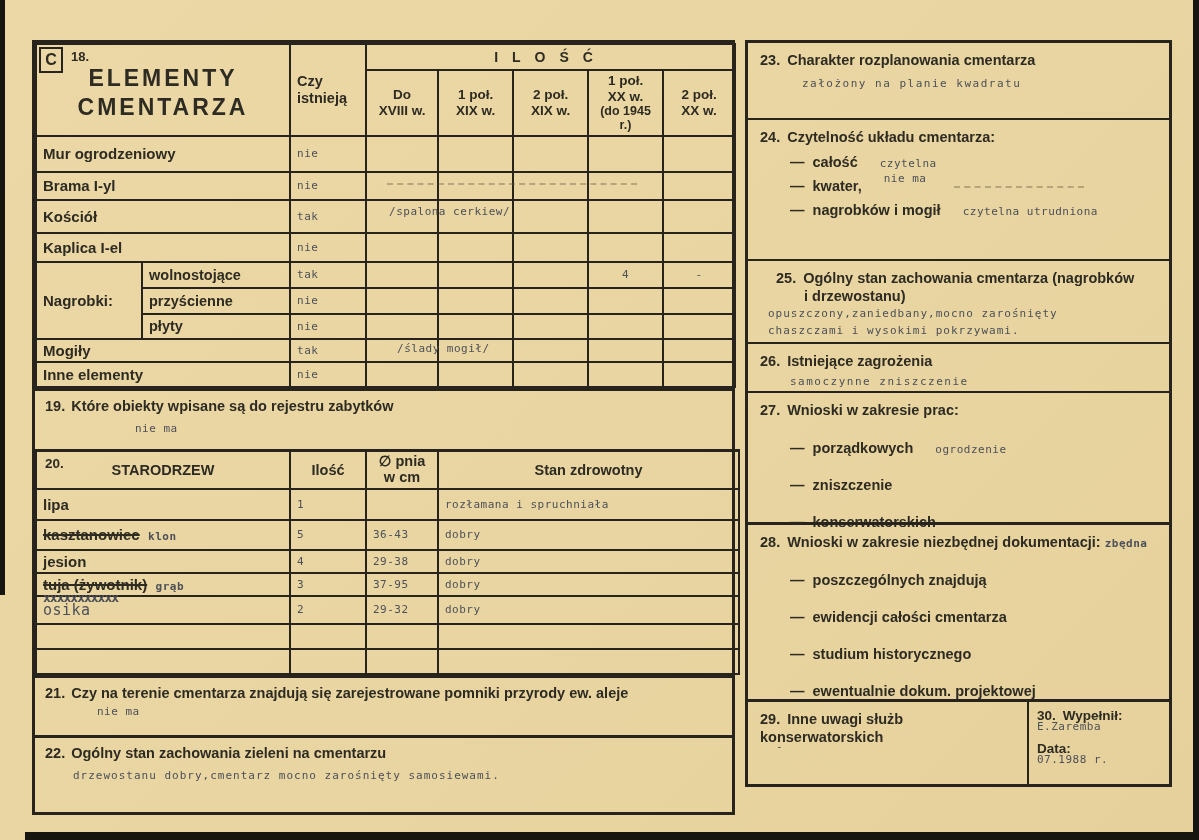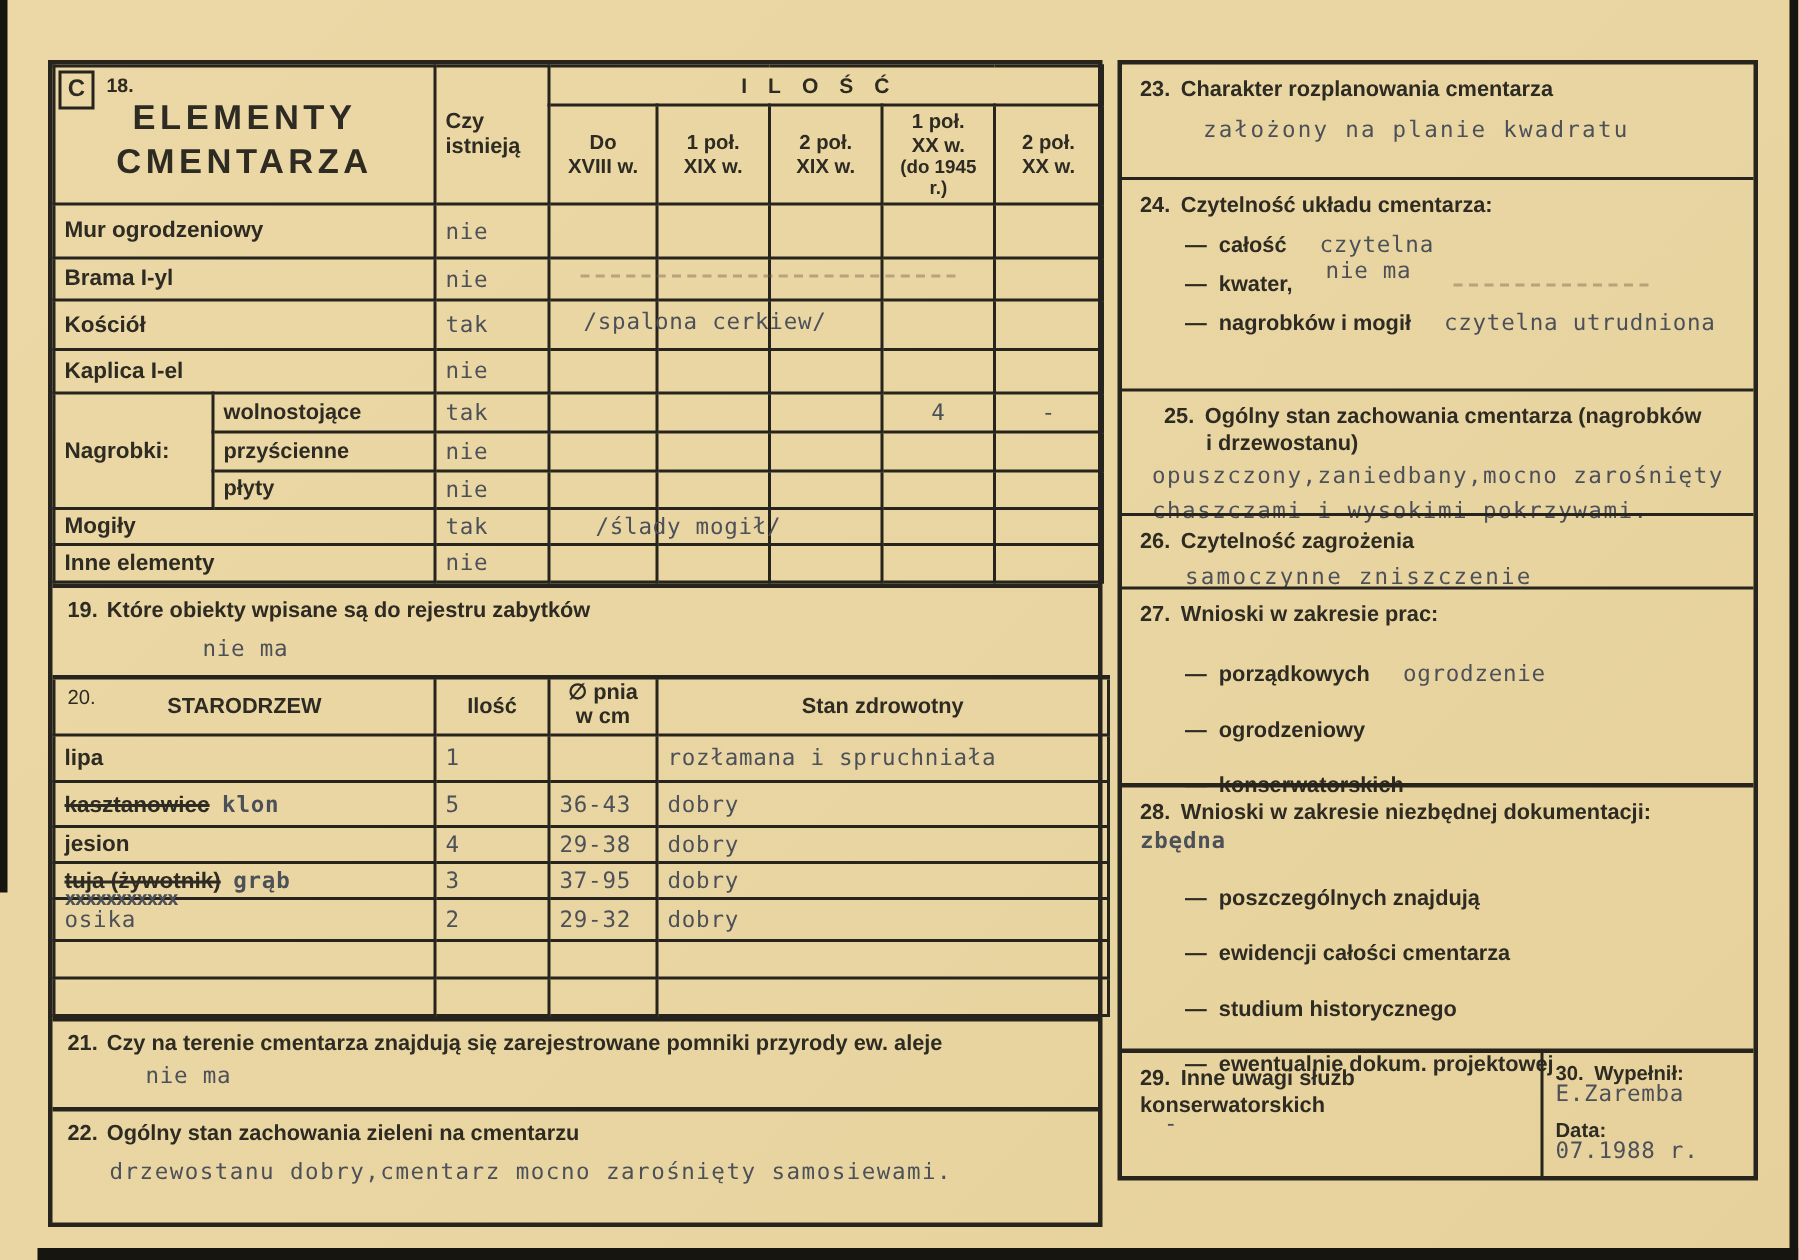--- a/index.html
+++ b/index.html
@@ -10,21 +10,21 @@
     font-family:"Liberation Sans", sans-serif;
     color:#2d2b22; overflow:hidden;
   }
   
   .edge-left  { position:absolute; left:0; top:0; width:5px; height:595px; background:#17150f; }
   .edge-right { position:absolute; right:0; top:0; width:6px; height:840px; background:#17150f; }
   .edge-bottom{ position:absolute; left:25px; bottom:0; height:8px; right:0; background:#17150f; }
 
   .typed {
     font-family:"DejaVu Sans Mono", monospace;
-    color:#4c5058; letter-spacing:0.5px; font-size:15px;
+    color:#4c5058; letter-spacing:0.5px; font-size:11px;
   }
 
   
   .left-panel {
     position:absolute; left:32px; top:40px; width:703px;
     border:3px solid #26241c; background:transparent;
   }
   table.grid { border-collapse:collapse; width:100%; table-layout:fixed; }
   table.grid td { border:2px solid #26241c; padding:2px 6px; vertical-align:middle; overflow:visible; }
 
@@ -57,21 +57,21 @@
   .sec .head { font-size:14.5px; font-weight:600; }
   .sec .num { margin-right:6px; font-weight:700; }
   .s19 { height:61px; }
   .s19 .typed { margin:8px 0 0 90px; display:block; }
   .s21 { height:60px; }
   .s21 .typed { margin:4px 0 0 52px; display:block; }
   .s22 { height:77px; }
   .s22 .typed { margin:8px 0 0 28px; display:block; letter-spacing:1px; }
 
   .staro-head td { text-align:center; font-size:14.5px; font-weight:600; }
-  .staro-head .no20 { position:absolute; left:8px; top:4px; font-size:13.5px; font-weight:400; }
+  .staro-head .no20 { position:absolute; left:8px; top:4px; font-size:13.5px; font-weight:700; }
   .dia { line-height:1.1; font-size:14px; }
 
   .dashes { display:inline-block; border-top:2px dashed rgba(100,92,70,.40); vertical-align:middle; }
 
   
   .right-panel {
     position:absolute; left:745px; top:40px; width:427px; height:747px;
     border:3px solid #26241c; display:flex; flex-direction:column;
   }
   .rsec { padding:8px 10px 0 12px; }
@@ -352,28 +352,28 @@
       <div class="item"><span>—  nagrobków i mogił</span><span class="typed">czytelna utrudniona</span></div>
     </div>
 
     <div class="rsec s25">
       <div class="head"><span class="num">25.</span><span>Ogólny stan zachowania cmentarza (nagrobków</span><div style="margin-left:28px">i drzewostanu)</div></div>
       <span class="typed entry25">opuszczony,zaniedbany,mocno zarośnięty</span>
       <span class="typed entry25">chaszczami i wysokimi pokrzywami.</span>
     </div>
 
     <div class="rsec s26">
-      <div class="head"><span class="num">26.</span><span>Czytelność zagrożenia</span></div>
+      <div class="head"><span class="num">26.</span><span>Istniejące zagrożenia</span></div>
       <span class="typed entry">samoczynne zniszczenie</span>
     </div>
 
     <div class="rsec s27">
       <div class="head"><span class="num">27.</span><span>Wnioski w zakresie prac:</span></div>
       <div class="item"><span>—  porządkowych</span><span class="typed">ogrodzenie</span></div>
-      <div class="item"><span>—  ogrodzeniowy</span></div>
+      <div class="item"><span>—  zniszczenie</span></div>
       <div class="item"><span>—  konserwatorskich</span></div>
     </div>
 
     <div class="rsec s28 thick">
       <div class="head"><span class="num">28.</span><span>Wnioski w zakresie niezbędnej dokumentacji:</span> <span class="typed">zbędna</span></div>
       <div class="item">—  poszczególnych znajdują</div>
       <div class="item">—  ewidencji całości cmentarza</div>
       <div class="item">—  studium historycznego</div>
       <div class="item">—  ewentualnie dokum. projektowej</div>
     </div>

